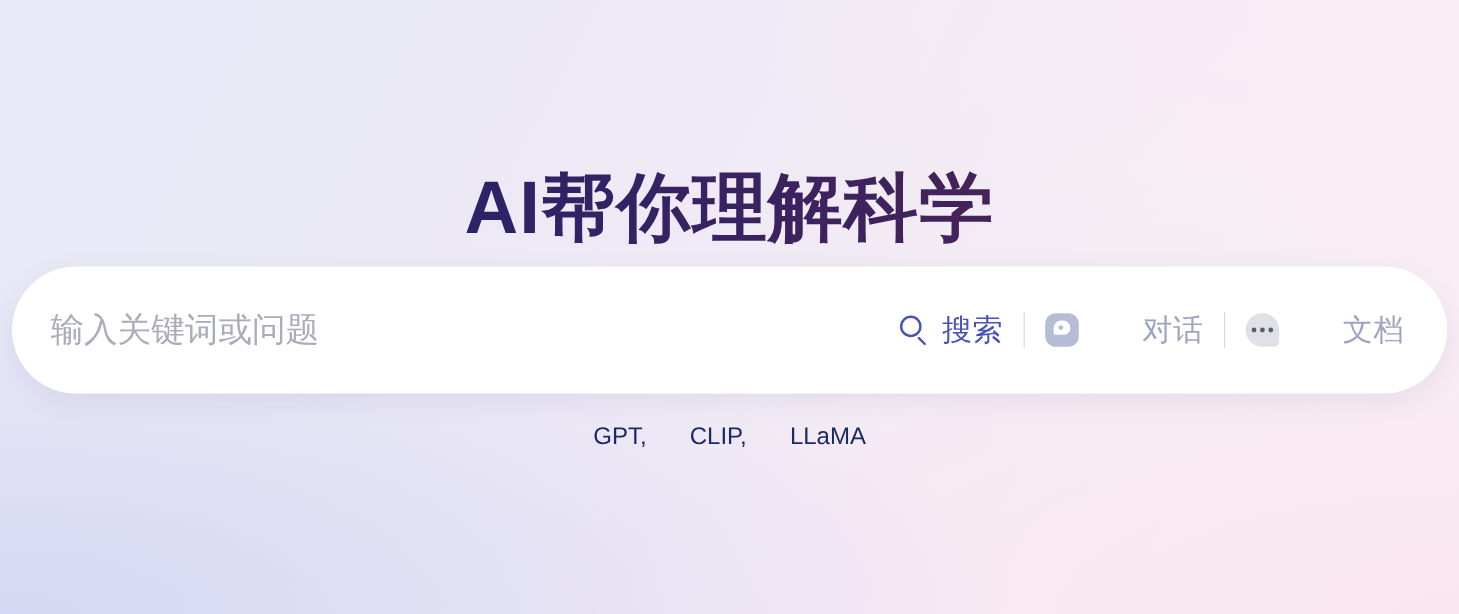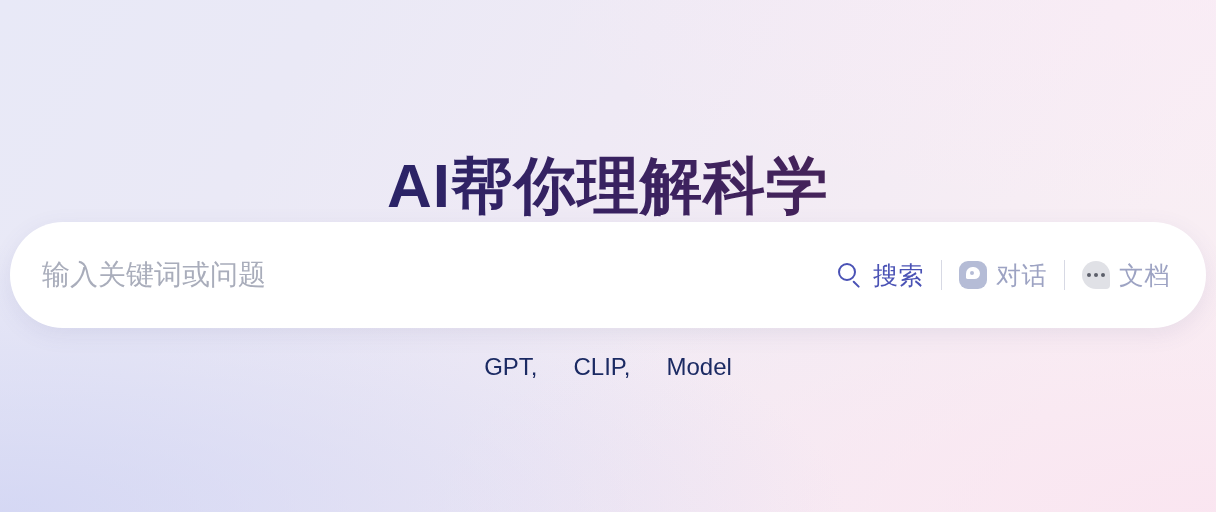--- a/index.html
+++ b/index.html
@@ -42,21 +42,21 @@
   .content {
     position: relative;
     z-index: 2;
     width: 100%;
     height: 100%;
   }
 
   
   .hero-title {
     position: absolute;
-    top: 104px;
+    top: 92px;
     left: 0;
     width: 100%;
     text-align: center;
     font-size: 62px;
     font-weight: bold;
     letter-spacing: 1px;
     line-height: 80px;
     white-space: nowrap;
     background-image: linear-gradient(90deg, #182863 0%, #24246a 24%, #3a2260 52%, #4a2356 76%, #56234c 100%);
     -webkit-background-clip: text;
@@ -112,21 +112,21 @@
     gap: 9px;
     cursor: pointer;
     line-height: 1;
     user-select: none;
   }
   .action-label {
     font-size: 25px;
     letter-spacing: 0.5px;
   }
   .action.is-active .action-label { color: #4a52b5; }
-  .action.is-muted  .action-label { color: #9da3c3; }
+  .action.is-muted  .action-label { color: #9da3c3; margin-left: 44px; }
 
   .divider {
     width: 1px;
     height: 30px;
     background: #d7d9e4;
     margin: 0 17px;
   }
 
   
   .icon-search {
@@ -205,21 +205,21 @@
     position: absolute;
     top: 353px;
     left: 0;
     width: 100%;
     display: flex;
     justify-content: center;
     align-items: baseline;
     gap: 36px;
   }
   .keyword {
-    font-size: 24px;
+    font-size: 20px;
     color: #1b2a63;
     cursor: pointer;
     white-space: nowrap;
     text-decoration: none;
     text-align: center;
   }
 </style>
 </head>
 <body>
 
@@ -264,17 +264,17 @@
           </span>
           <span class="action-label">文档</span>
         </div>
 
       </div>
     </div>
 
     <div class="keywords">
       <span class="keyword">GPT,</span>
       <span class="keyword">CLIP,</span>
-      <span class="keyword">Model</span>
+      <span class="keyword">LLaMA</span>
     </div>
 
   </div>
 </div>
 
 </body></html>

